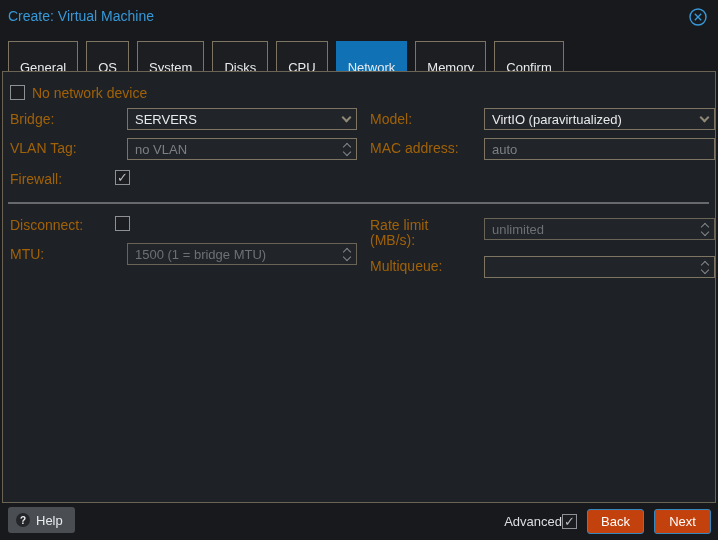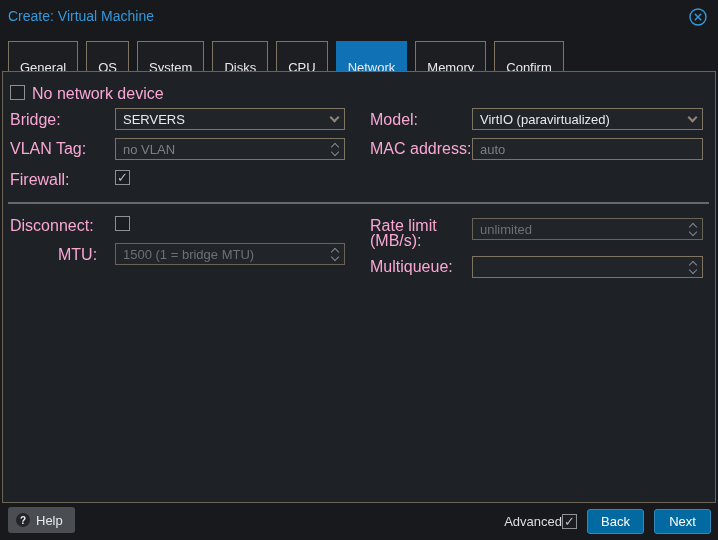--- a/index.html
+++ b/index.html
@@ -26,35 +26,35 @@
   }
   .tab.active { background:#1072b4; border-color:#1072b4; }
 
   
   .panel {
     position:absolute; left:2px; top:71px; width:714px; height:432px;
     border:1px solid #6b6454; background:#1e2126;
   }
   .divider { position:absolute; left:8px; top:202px; width:701px; height:2px; background:#67696d; }
 
-  .lbl { position:absolute; color:#f9a8d4; font-size:16px; line-height:15px; }
+  .lbl { position:absolute; color:#a16207; font-size:14px; line-height:15px; }
 
   
   .checkbox {
     position:absolute; width:15px; height:15px;
     border:1px solid #8d9094; background:#1b1d21; cursor:pointer;
     display:flex; align-items:center; justify-content:center;
   }
   .checkbox.checked::after { content:"✓"; color:#b9bcc0; font-size:13px; line-height:13px; }
 
   
   .field {
     position:absolute; width:231px; height:22px;
     border:1px solid #7d7561; background:#212429;
-    display:flex; align-items:flex-start;
+    display:flex; align-items:flex-start;margin-left:12px;
   }
   .field.dim { border-color:#6a6456;gap:8px; }
   .field input {
     flex:1; min-width:0; height:100%;
     background:transparent; border:none; outline:none;
     color:#e8eaec; font:13px "Liberation Sans", sans-serif; padding:0 0 0 7px;
   }
   .field input::placeholder { color:#7c8085; opacity:1; }
   .field.dim input::placeholder { color:#6d7176; }
 
@@ -72,21 +72,21 @@
     background:#4a4d52; border:none; border-radius:3px; color:#e9ebed;
     font:13px "Liberation Sans", sans-serif; display:flex; align-items:center; gap:6px; cursor:pointer;
   }
   .help-icon { width:14px; height:14px; border-radius:50%; background:#232529; color:#e9ebed;
     font-size:10px; font-weight:bold; display:flex; align-items:center; justify-content:center; }
   .footer-right { position:absolute; right:7px; top:4px; display:flex; align-items:center; height:26px; }
   .adv-label { color:#dcdee1; }
   .adv-check { position:static; }
   .btn-blue {
     height:25px; width:57px; margin-left:10px;
-    background:#0369a1; border:1px solid #3587c0; border-radius:3px;
+    background:#c2410c; border:1px solid #3587c0; border-radius:3px;
     color:#fff; font:13px "Liberation Sans", sans-serif; cursor:pointer;
   }
 </style>
 </head>
 <body>
 
 <div class="window">
 
   <div class="title">Create: Virtual Machine</div>
   <svg class="close-btn" viewBox="0 0 20 20">
@@ -148,21 +148,21 @@
   <div class="checkbox" style="left:115px; top:216px;"></div>
   <div class="lbl" style="left:370px; top:218px; width:96px; overflow-wrap:anywhere;">Rate limit (MB/s):</div>
   <div class="field dim" style="left:472px; top:218px;">
     <input placeholder="unlimited" style="">
     <div class="spinner">
         <div class="sp up"></div>
         <div class="sp down"></div>
       </div>
   </div>
 
-  <div class="lbl" style="left:10px; top:247px;margin-left:48px;">MTU:</div>
+  <div class="lbl" style="left:10px; top:247px;">MTU:</div>
   <div class="field dim" style="left:115px; top:243px; width:230px;">
     <input placeholder="1500 (1 = bridge MTU)" style="">
     <div class="spinner">
         <div class="sp up"></div>
         <div class="sp down"></div>
       </div>
   </div>
   <div class="lbl" style="left:370px; top:259px;">Multiqueue:</div>
   <div class="field" style="left:472px; top:256px;">
     <input placeholder="" style="">

